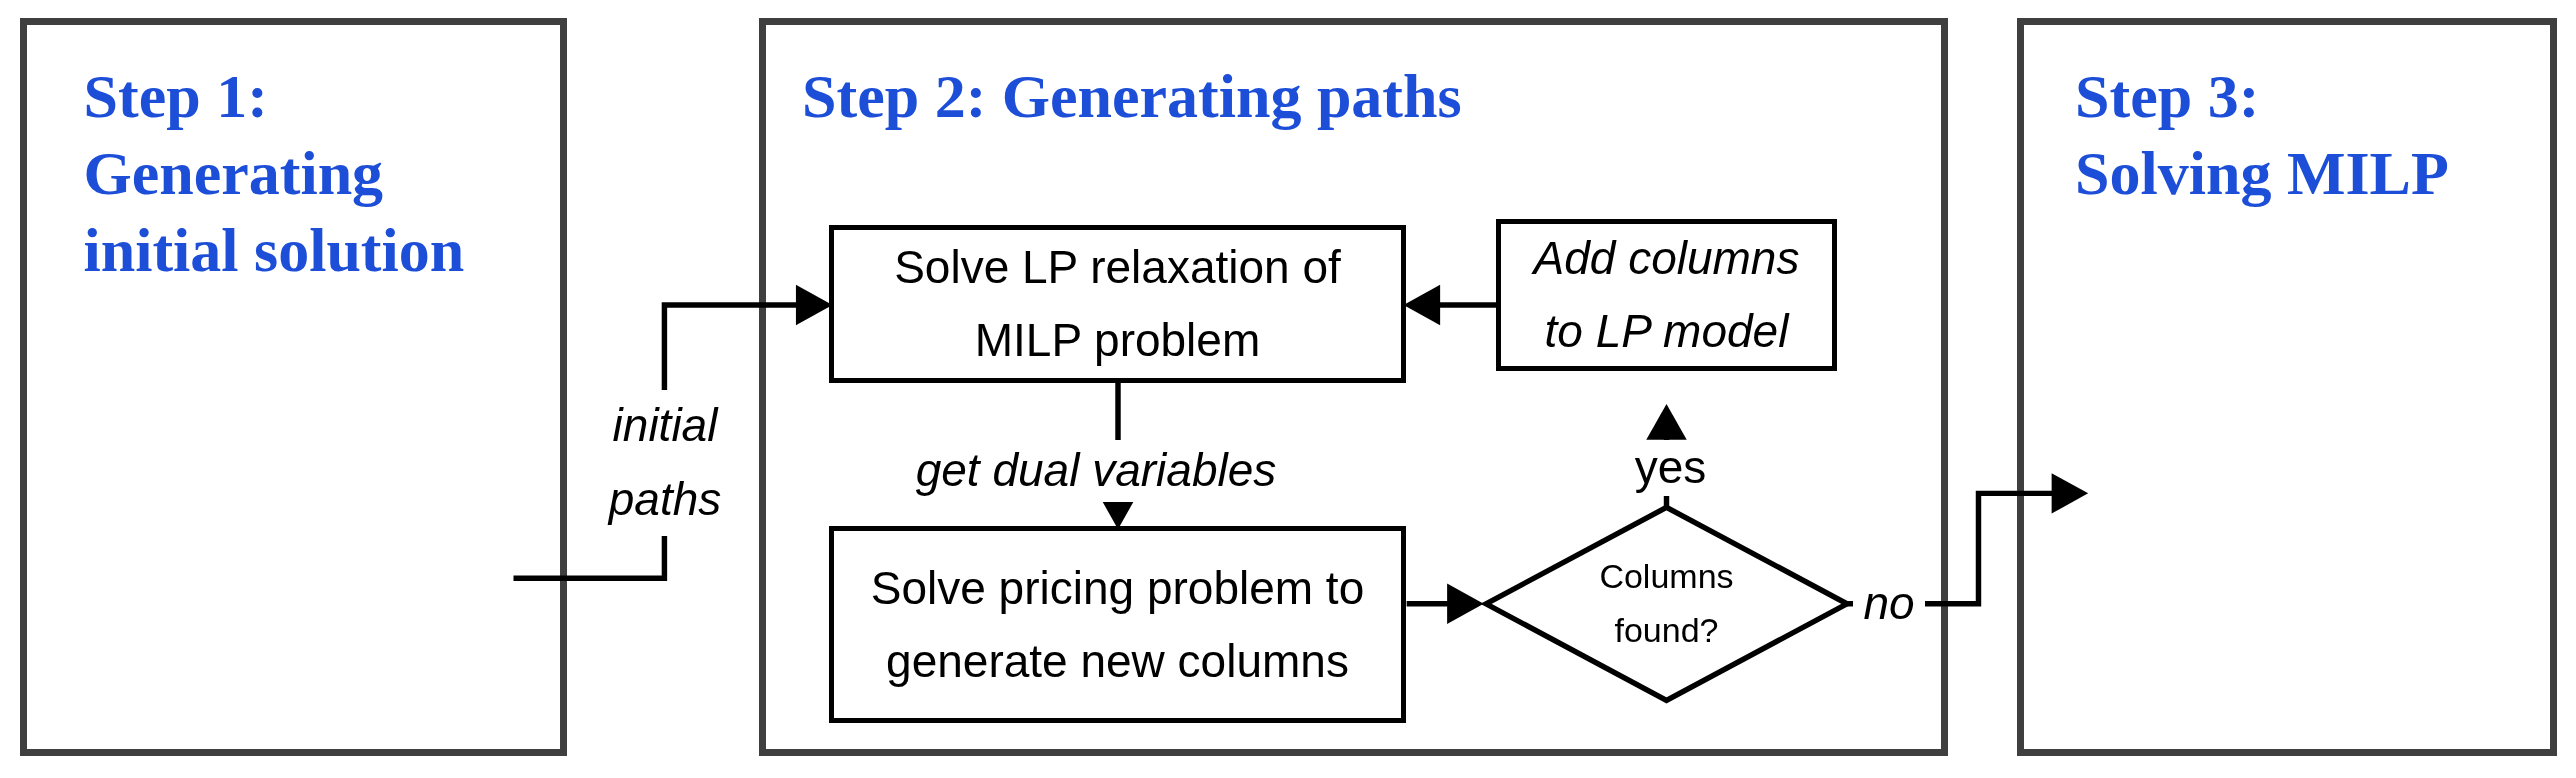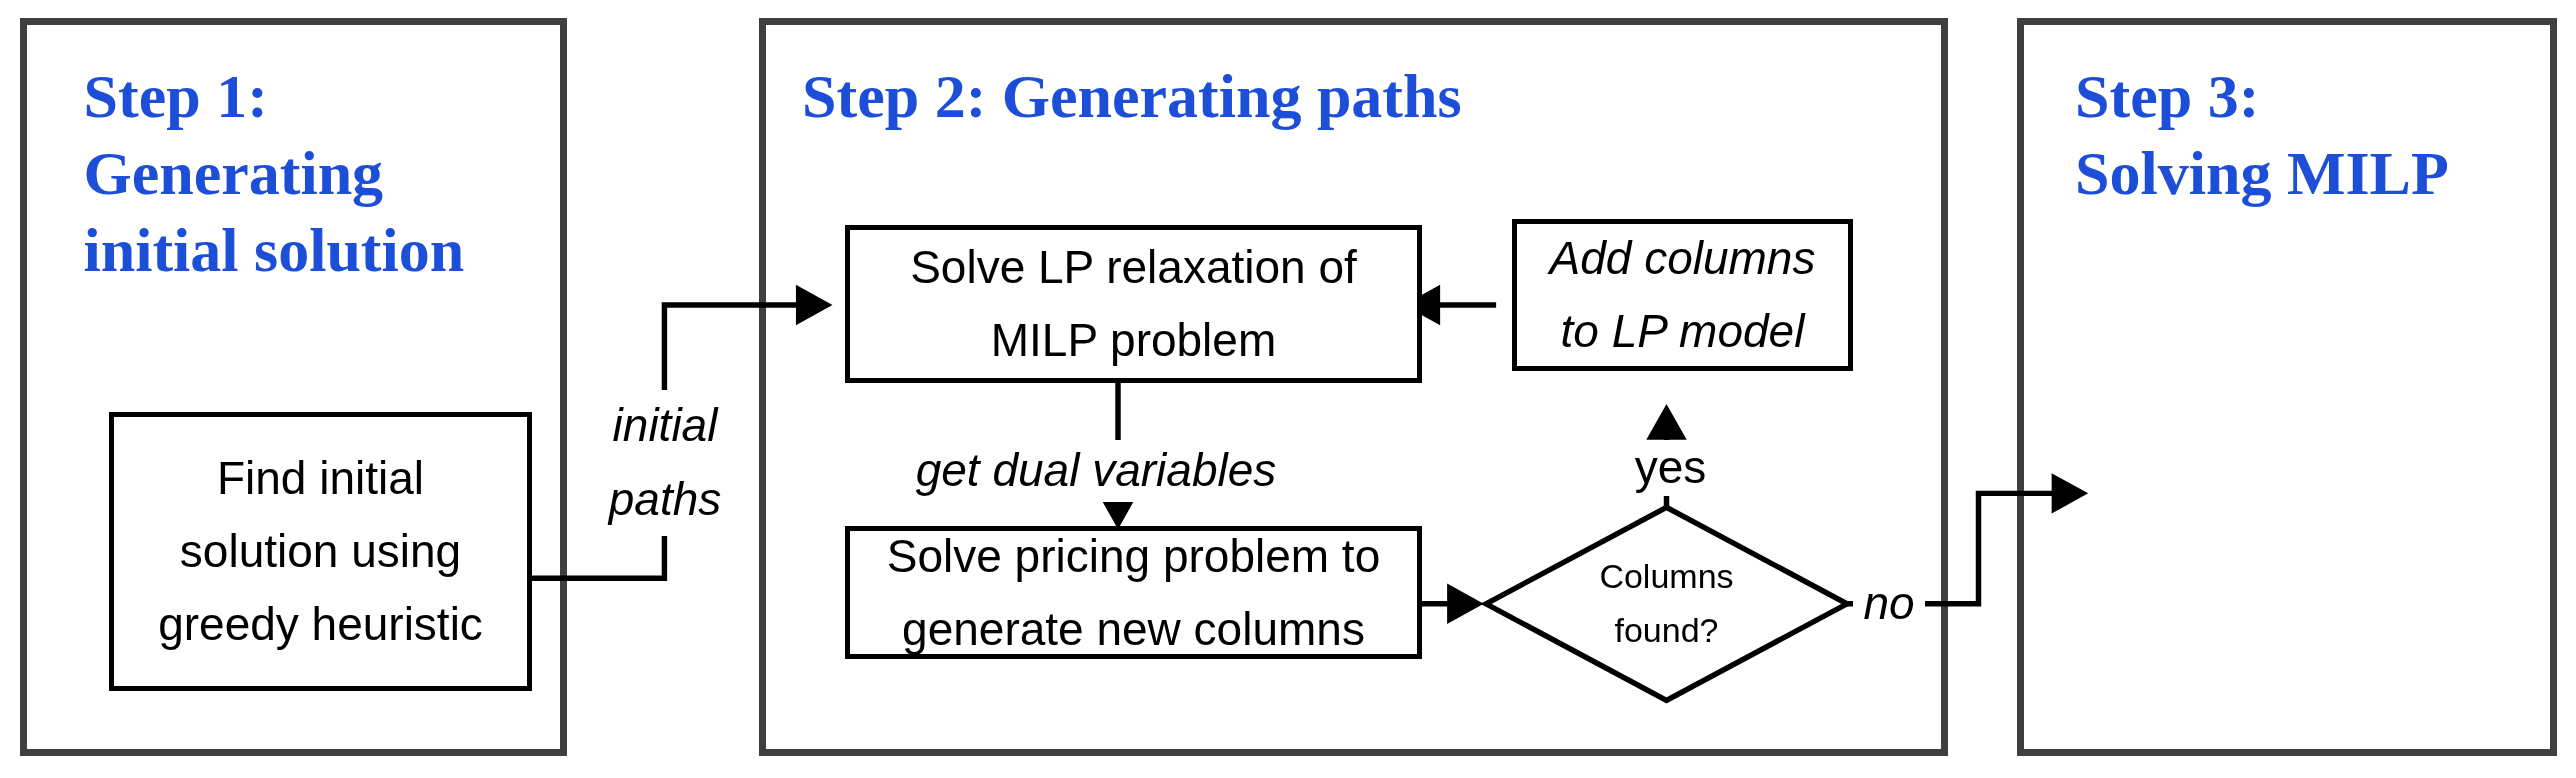--- a/index.html
+++ b/index.html
@@ -51,26 +51,25 @@
     background: #ffffff;
     box-sizing: border-box;
     display: flex;
     align-items: center;
     justify-content: center;
     text-align: center;
     font-size: 46px;
     line-height: 1.58;
     white-space: pre-line;
     z-index: 3;
-    margin-left: 16px;
   }
   #node-find-initial  { left: 93px;  top: 412px; width: 423px; height: 279px; }
   #node-solve-lp      { left: 829px; top: 225px; width: 577px; height: 158px; }
   #node-add-columns   { left: 1496px; top: 219px; width: 341px; height: 152px; font-style: italic; }
-  #node-solve-pricing { left: 829px; top: 526px; width: 577px; height: 133px; }
+  #node-solve-pricing { left: 829px; top: 526px; width: 577px; height: 197px; }
   #node-run-bnb       { left: 2086px; top: 334px; width: 423px; height: 320px; }
 
   .diamond-label {
     position: absolute;
     left: 1550px; top: 537px; width: 233px; height: 134px;
     display: flex;
     align-items: center;
     justify-content: center;
     text-align: center;
     font-size: 34px;
@@ -133,23 +132,20 @@
 
     <path class="wire" d="M1923,392 H1848"></path>
     <polygon class="head" points="1804,392 1851,366 1851,418"></polygon>
 
     <path class="wire" d="M2374,776 H2543 V634 H2640"></path>
     <polygon class="head" points="2684,634 2637,608 2637,660"></polygon>
 
     <polygon class="diamond-shape" points="1910,776 2142,652 2374,776 2142,900"></polygon>
   </svg>
 
-  <div class="node" id="node-find-initial">Find initial
-solution using
-greedy heuristic</div>
   <div class="node" id="node-solve-lp">Solve LP relaxation of
 MILP problem</div>
   <div class="node" id="node-add-columns">Add columns
 to LP model</div>
   <div class="node" id="node-solve-pricing">Solve pricing problem to
 generate new columns</div>
 
   <div class="diamond-label">Columns
 found?</div>
 

